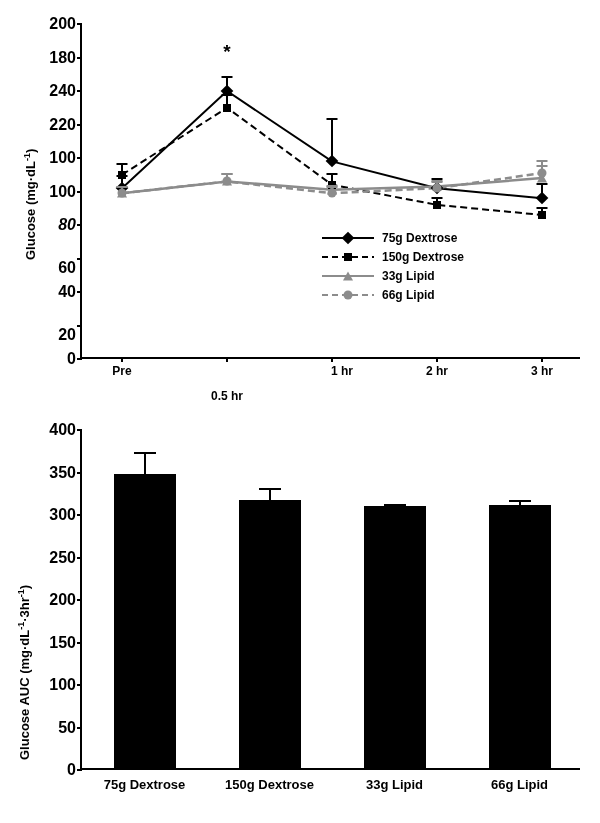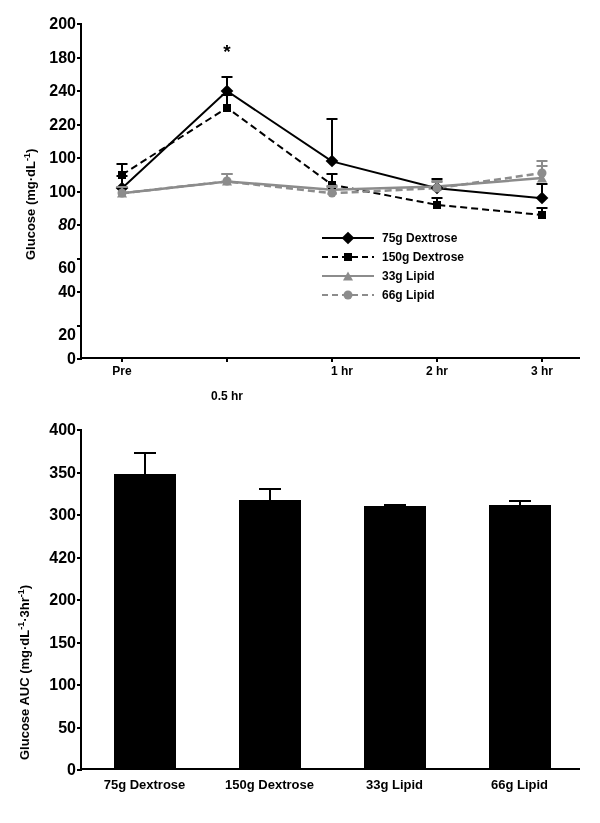--- a/index.html
+++ b/index.html
@@ -189,21 +189,21 @@
         <div class="ytick" style="top: 340px;">0</div>
         <div class="ytickmark" style="top: 340px;"></div>
         <div class="ytick" style="top: 297.5px;">50</div>
         <div class="ytickmark" style="top: 297.5px;"></div>
         <div class="ytick" style="top: 255px;">100</div>
         <div class="ytickmark" style="top: 255px;"></div>
         <div class="ytick" style="top: 212.5px;">150</div>
         <div class="ytickmark" style="top: 212.5px;"></div>
         <div class="ytick" style="top: 170px;">200</div>
         <div class="ytickmark" style="top: 170px;"></div>
-        <div class="ytick" style="top: 127.5px;">420</div>
+        <div class="ytick" style="top: 127.5px;">250</div>
         <div class="ytickmark" style="top: 127.5px;"></div>
         <div class="ytick" style="top: 85px;">300</div>
         <div class="ytickmark" style="top: 85px;"></div>
         <div class="ytick" style="top: 42.5px;">350</div>
         <div class="ytickmark" style="top: 42.5px;"></div>
         <div class="ytick" style="top: 0px;">400</div>
         <div class="ytickmark" style="top: 0px;"></div>
         <div class="bar" style="left: 31.5px; width: 62px; height: 294.1px; background: rgb(0, 0, 0);"></div>
         <div class="err" style="left: 62.5px; top: 22.1px; height: 23.8px;"></div>
         <div class="errcap" style="left: 62.5px; top: 22.1px; width: 22px;"></div>

